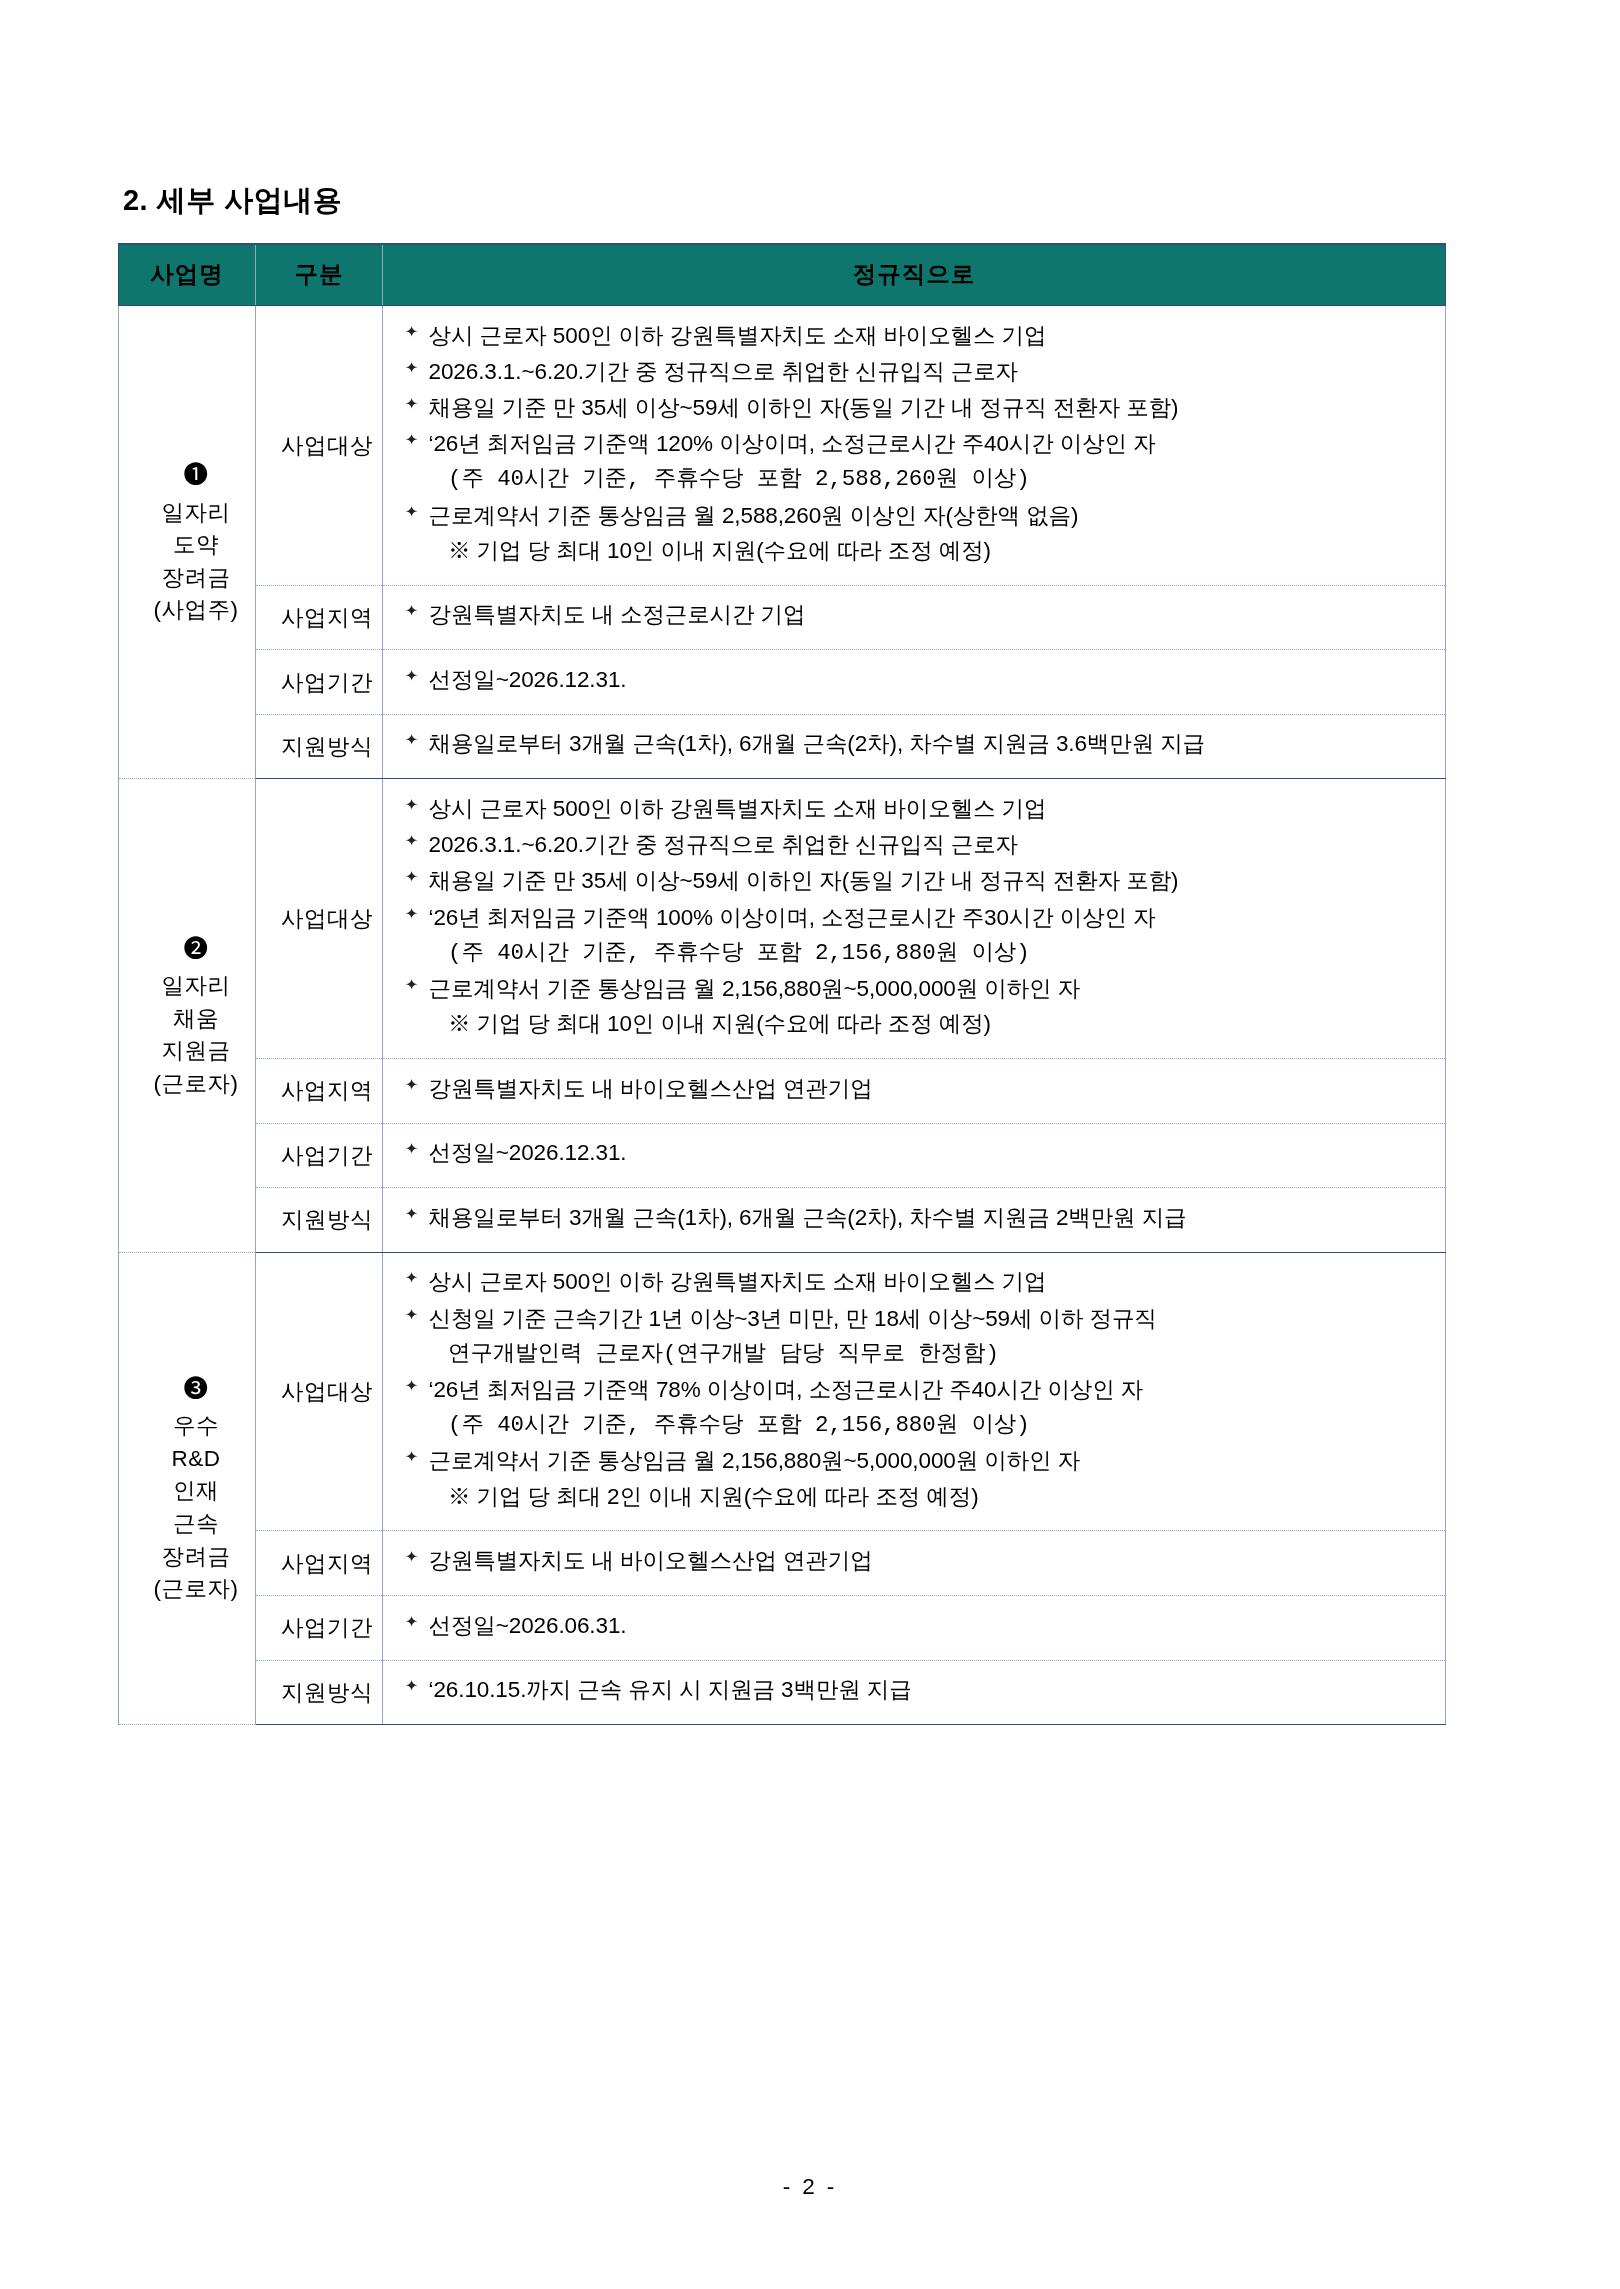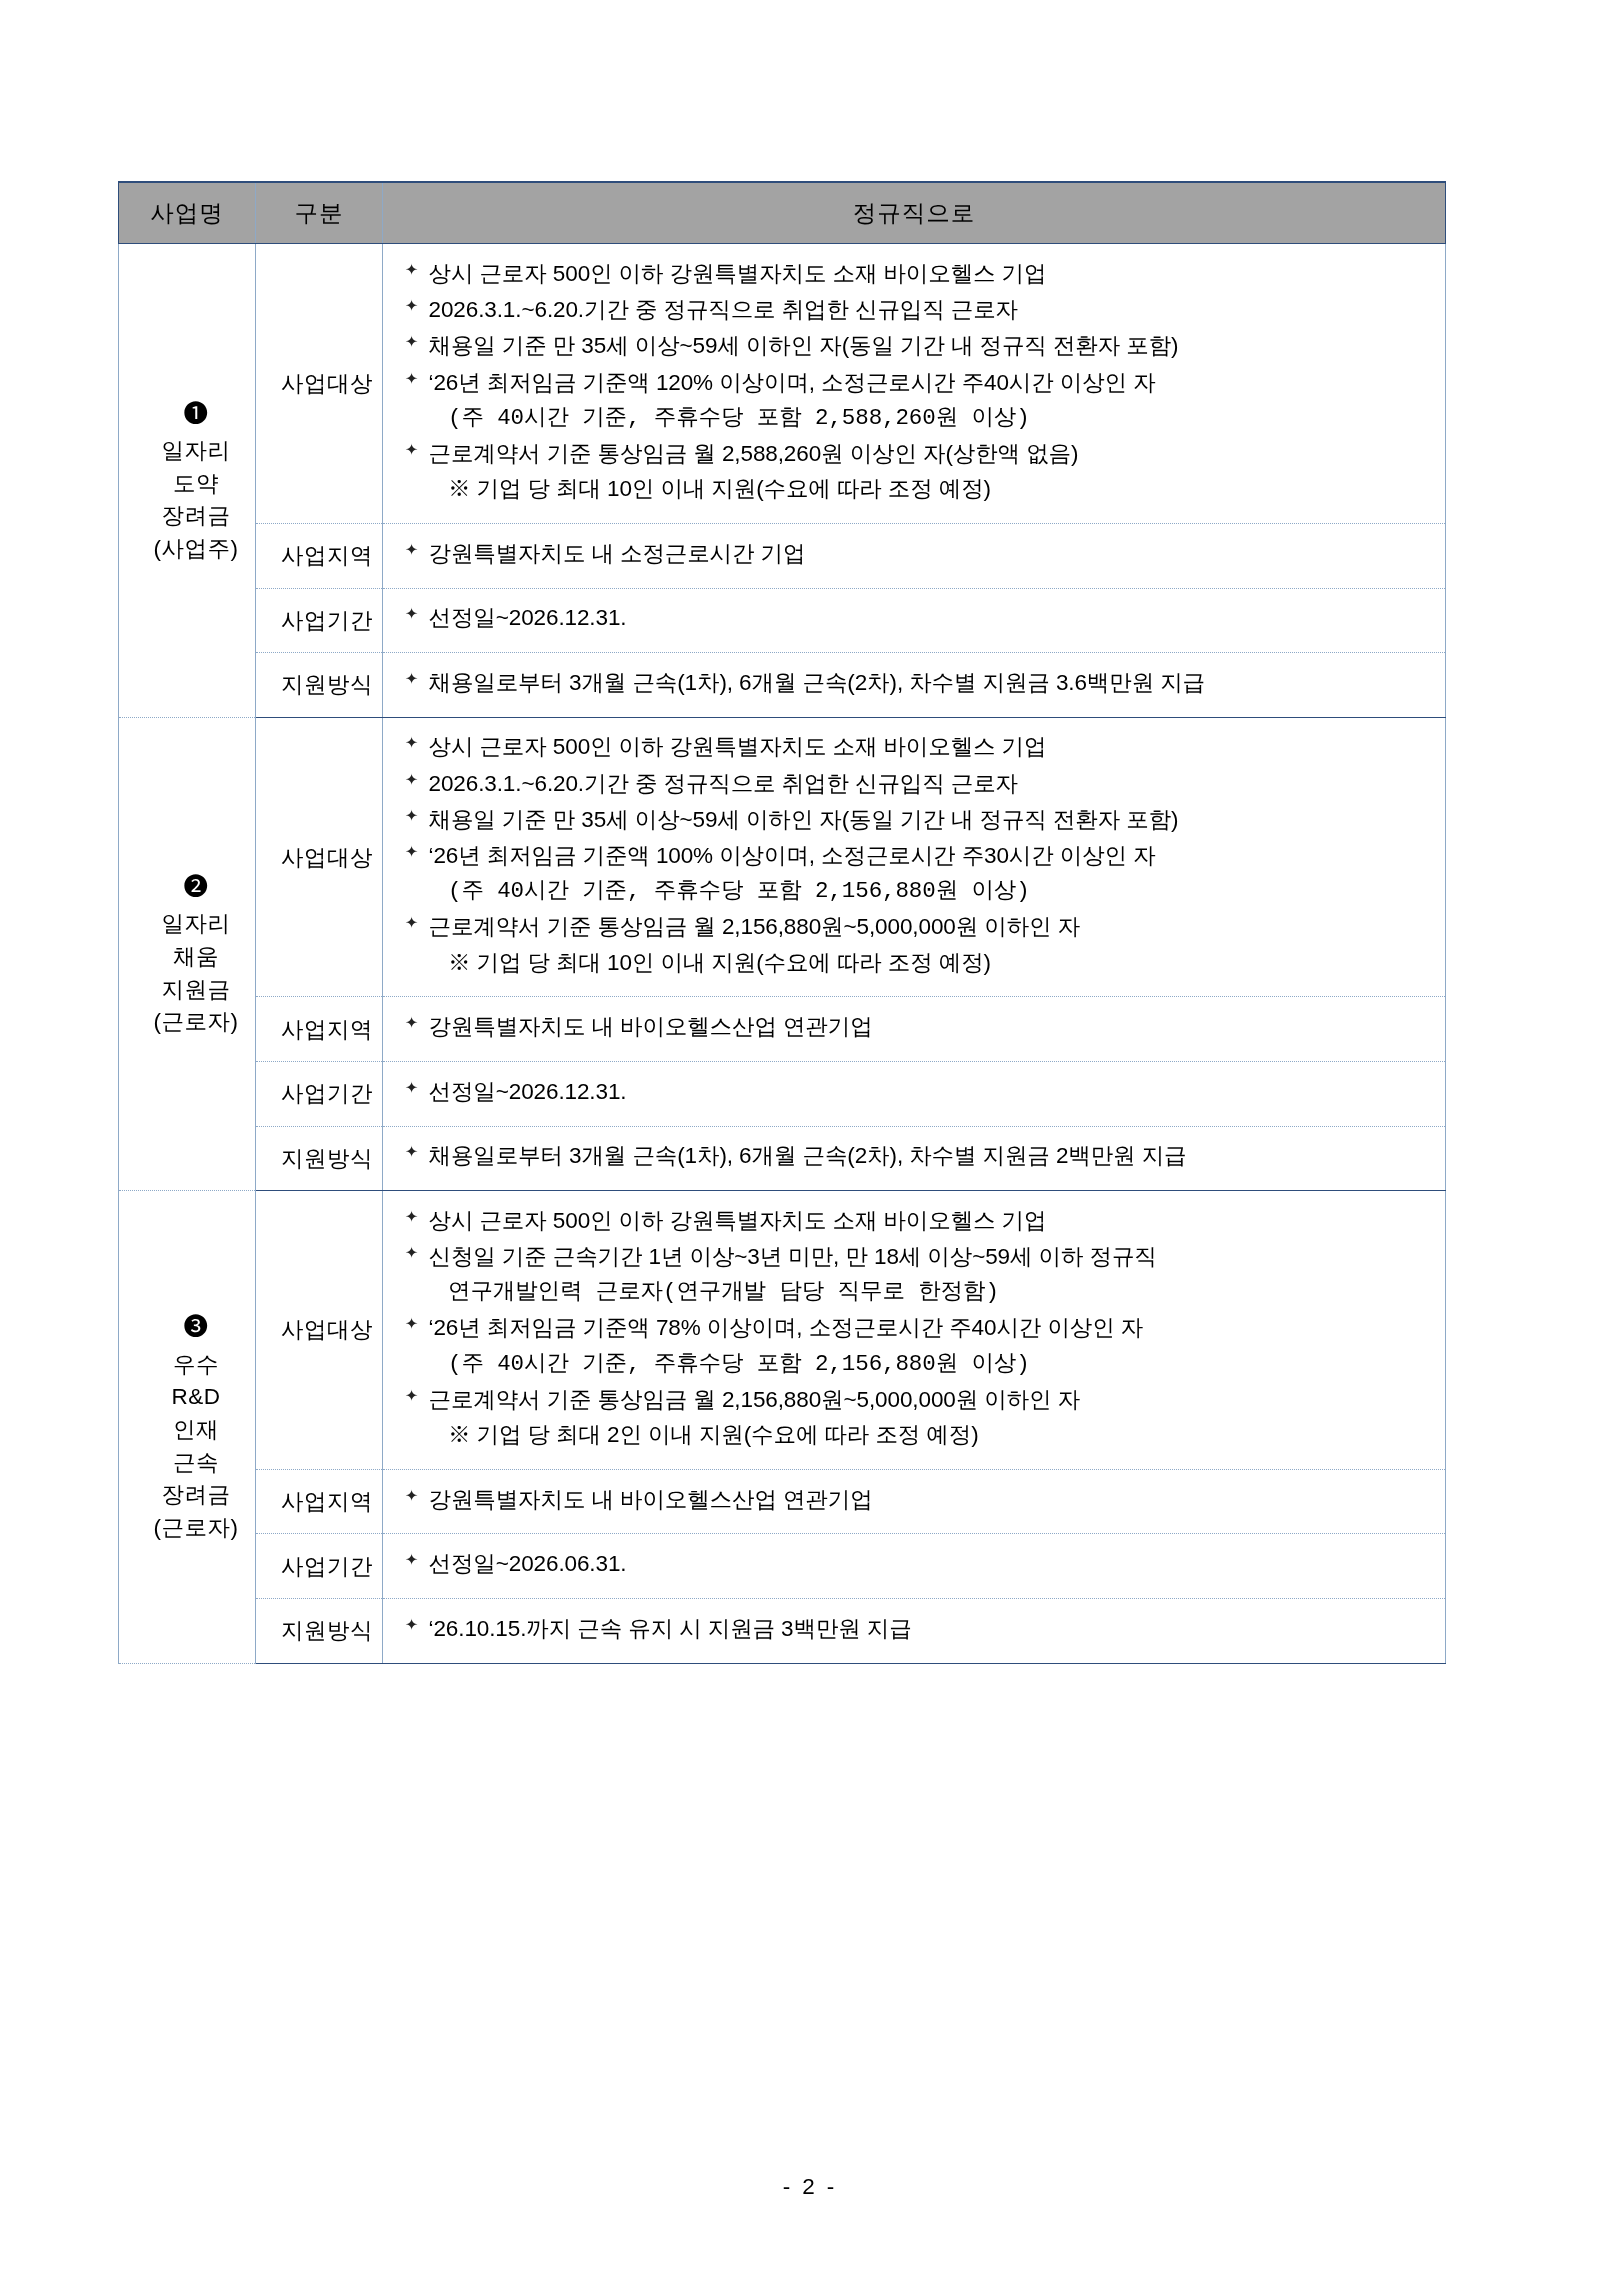--- a/index.html
+++ b/index.html
@@ -31,27 +31,27 @@
   table.detail {
     border-collapse: collapse;
     width: 1328px;
     table-layout: fixed;
   }
   table.detail col.c1 { width: 137px; }
   table.detail col.c2 { width: 127px; }
   table.detail col.c3 { width: 1063px; }
 
   table.detail thead th {
-    background: #a3a3a3;
+    background: #0f766e;
     border-left: 1px solid #8ea9c7;
     border-right: 1px solid #8ea9c7;
     border-top: 2.5px solid #2e4d7b;
     border-bottom: 1.5px solid #2e4d7b;
     font-size: 23.5px;
-    font-weight: normal;
+    font-weight: bold;
     padding: 13.7px 0 14.7px 0;
     text-align: center;
     letter-spacing: 1px;
   }
   table.detail thead th:first-child { border-left: 1px solid #2e4d7b; }
   table.detail thead th:last-child { border-right: 1px solid #2e4d7b; }
 
   table.detail td {
     border-left: 1px solid #8ea9c7;
     border-right: 1px solid #8ea9c7;
@@ -135,20 +135,21 @@
     text-align: center;
     font-size: 22.5px;
     letter-spacing: 2.9px;
   }
 </style>
 </head>
 <body>
 
 <div class="page">
 
+  <h1 class="doc-title">2. 세부 사업내용</h1>
 
   <table class="detail">
     <colgroup>
       <col class="c1">
         <col class="c2">
         <col class="c3">
     </colgroup>
     <thead>
       <tr>
         <th>사업명</th>

